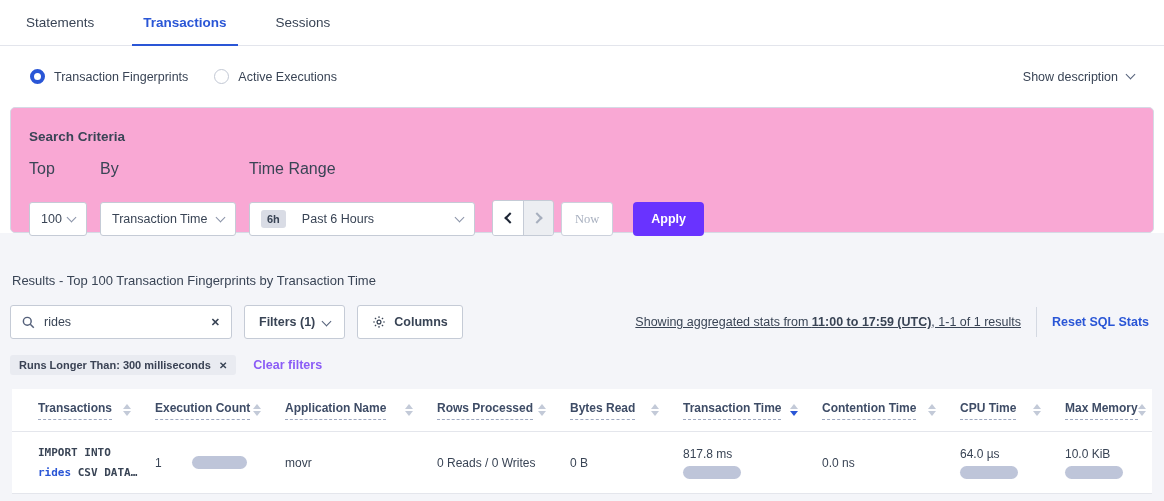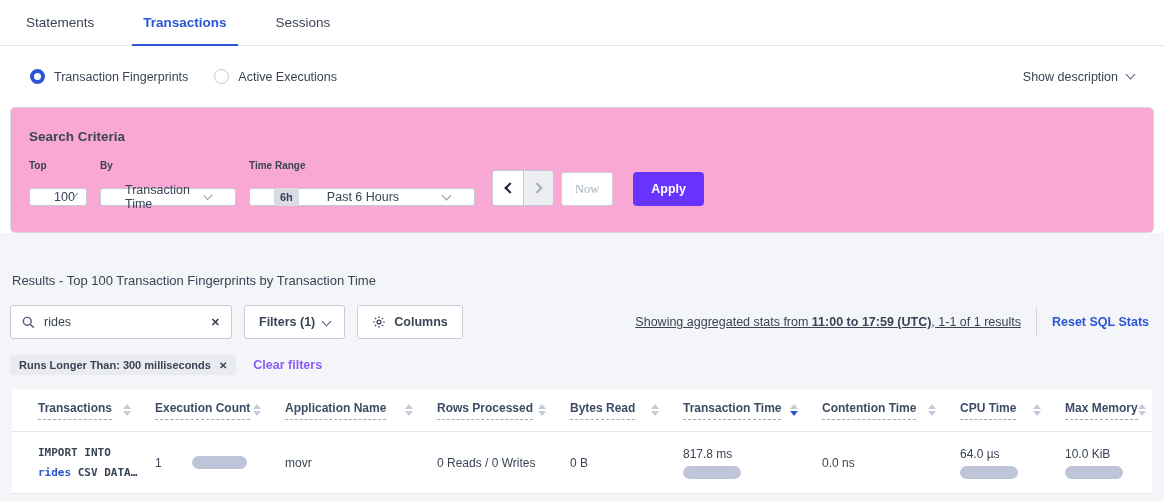--- a/index.html
+++ b/index.html
@@ -24,27 +24,27 @@
   .show-desc { margin-left:auto; display:flex; align-items:center; gap:9px; font-size:12.5px; color:#394455; cursor:pointer; }
 
   .chev { display:inline-block; width:7px; height:7px; border-right:1.7px solid #54607a; border-bottom:1.7px solid #54607a; transform:rotate(45deg); margin-top:-4px; }
   .chev.gray { border-color:#8a93a8; }
 
   
   .criteria-card { margin:0 10px; background:#f9a8d4; border:1px solid #d5dae5; border-radius:5px; padding:21px 18px 24px 18px; height:126px; }
   .criteria-title { font-size:13.5px; font-weight:bold; color:#394455; }
   .criteria-form { display:flex; align-items:flex-end; margin-top:16px; }
   .field { display:flex; flex-direction:column; margin-right:13px; }
-  .field-label { font-size:10px; font-weight:bold; color:#394455; margin-bottom:17px; }
-  .selectbox { height:18px; background:#fff; border:1px solid #c5cbd6; border-radius:3px; display:flex; align-items:center; padding:0 24px; font-size:12.5px; color:#394455; cursor:pointer; }
+  .field-label { font-size:16px; font-weight:normal; color:#394455; margin-bottom:24px; }
+  .selectbox { height:34px; background:#fff; border:1px solid #c5cbd6; border-radius:3px; display:flex; align-items:center; padding:0 11px; font-size:12.5px; color:#394455; cursor:pointer; }
   .selectbox .chev { margin-left:auto; }
   .sel-top { width:58px; }
   .sel-by { width:136px; }
   .sel-range { width:226px; }
-  .badge-6h { background:#d9dce5; border-radius:3px; font-size:11px; font-weight:bold; padding:3px 6px; margin-right:28px; color:#394455; }
+  .badge-6h { background:#d9dce5; border-radius:3px; font-size:11px; font-weight:bold; padding:3px 6px; margin-right:16px; color:#394455; }
   .range-text { margin-right:8px; }
 
   .arrow-group { display:flex; border:1px solid #c5cbd6; border-radius:3px; overflow:hidden; margin-left:4px; }
   .arrow-btn { width:30px; height:34px; display:flex; align-items:center; justify-content:center; cursor:pointer; }
   .arrow-btn.prev { background:#fff; }
   .arrow-btn.next { background:#eceef2; border-left:1px solid #c5cbd6; cursor:default; }
   .chev-left { width:8px; height:8px; border-left:2.2px solid #1c2434; border-bottom:2.2px solid #1c2434; transform:rotate(45deg); margin-left:3px; }
   .chev-right { width:8px; height:8px; border-right:2px solid #a6aebd; border-top:2px solid #a6aebd; transform:rotate(45deg); margin-right:3px; }
 
   .now-btn { height:34px; margin-left:7px; padding:16px 13px; background:#fff; border:1px solid #ccd1dc; border-radius:3px; font-size:12.5px; color:#a9b1c0; display:flex; align-items:center; cursor:pointer;font-family:Liberation Serif, serif; }

